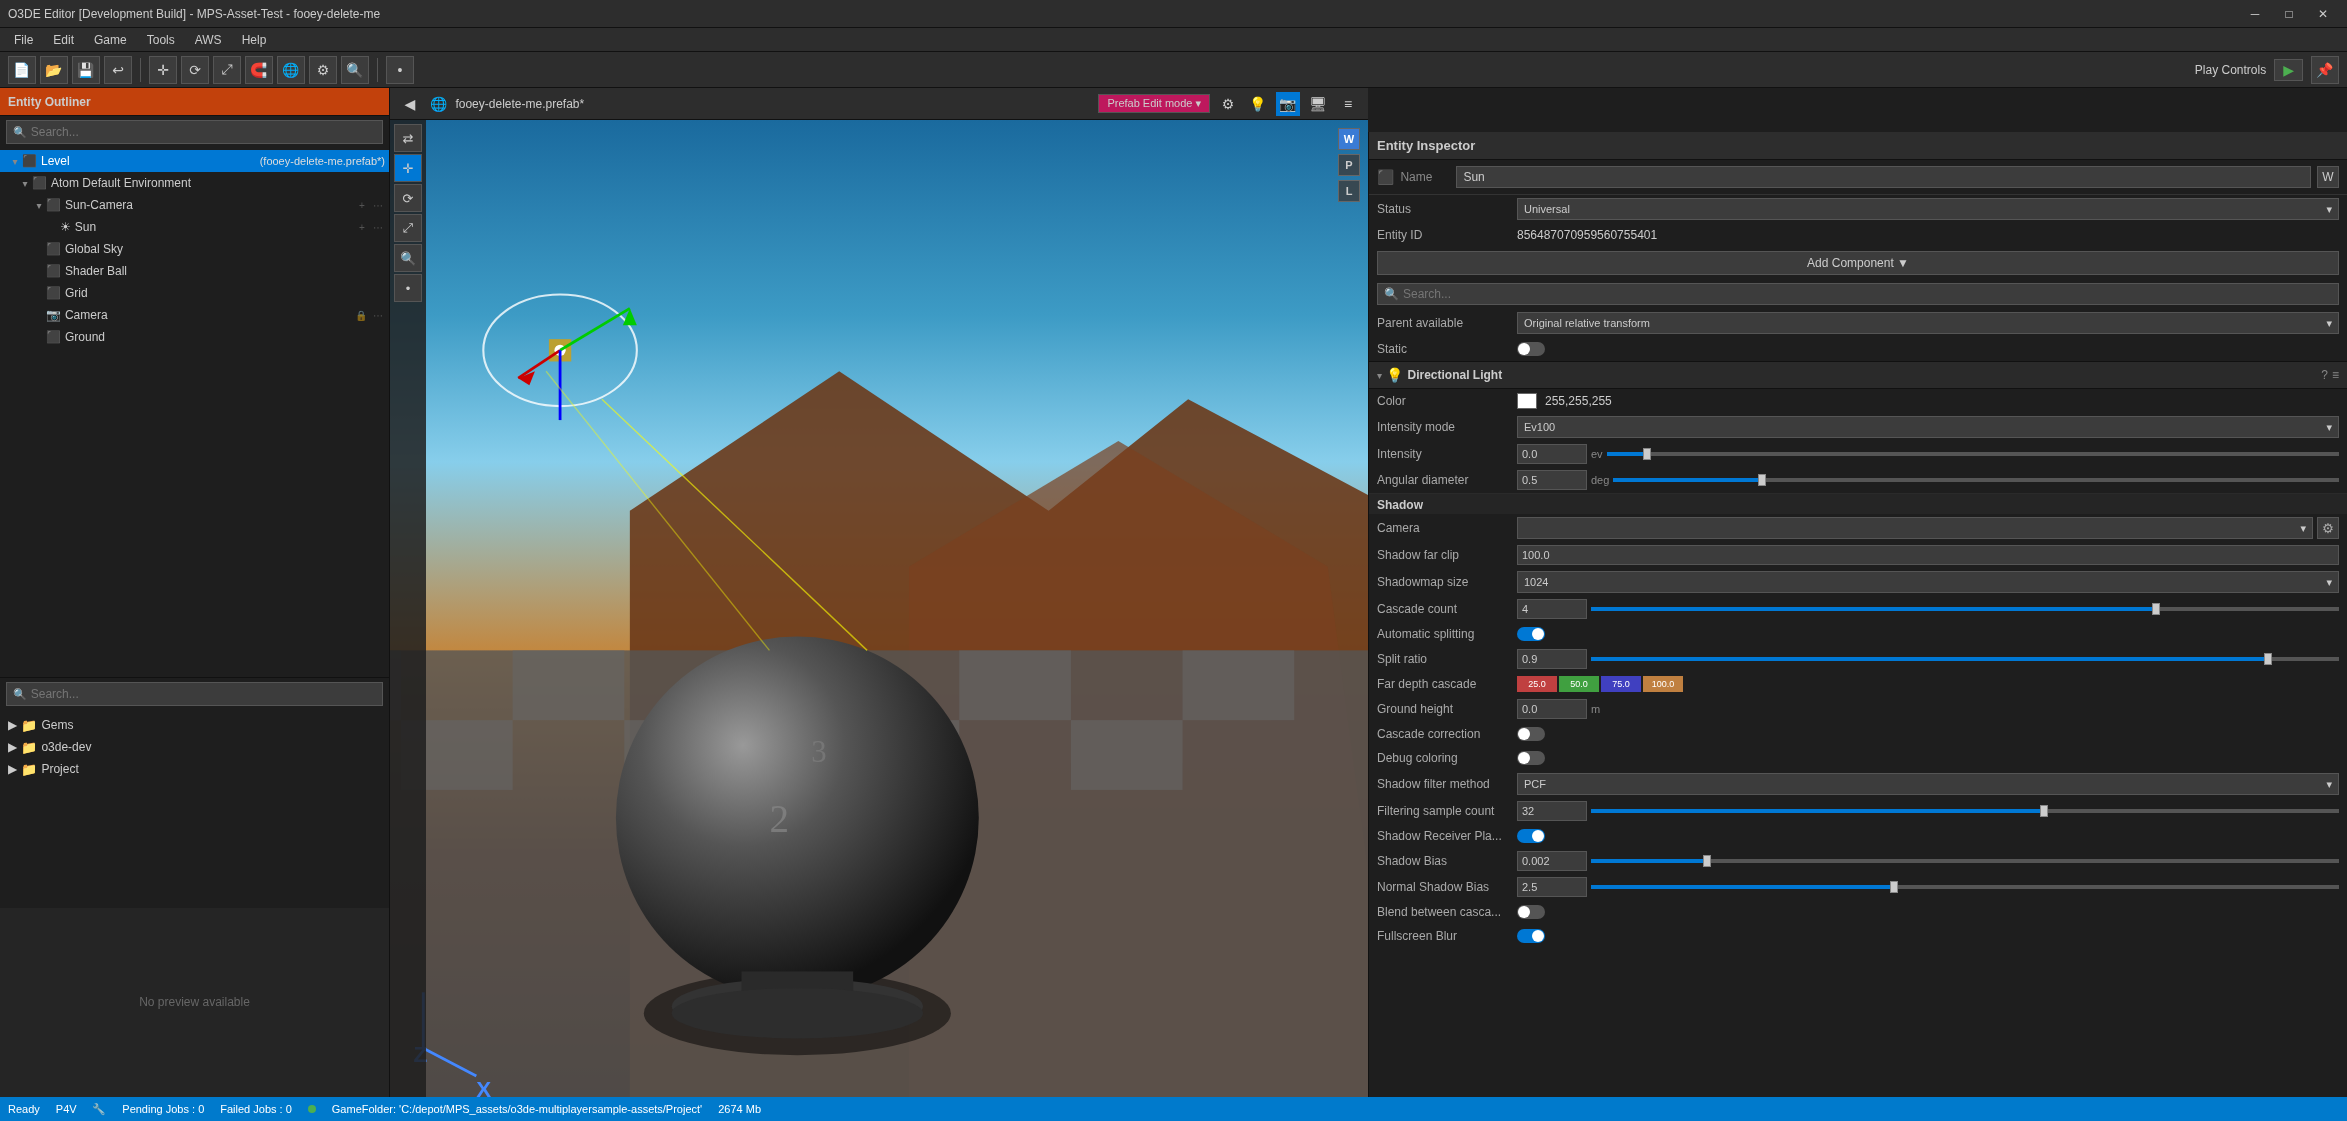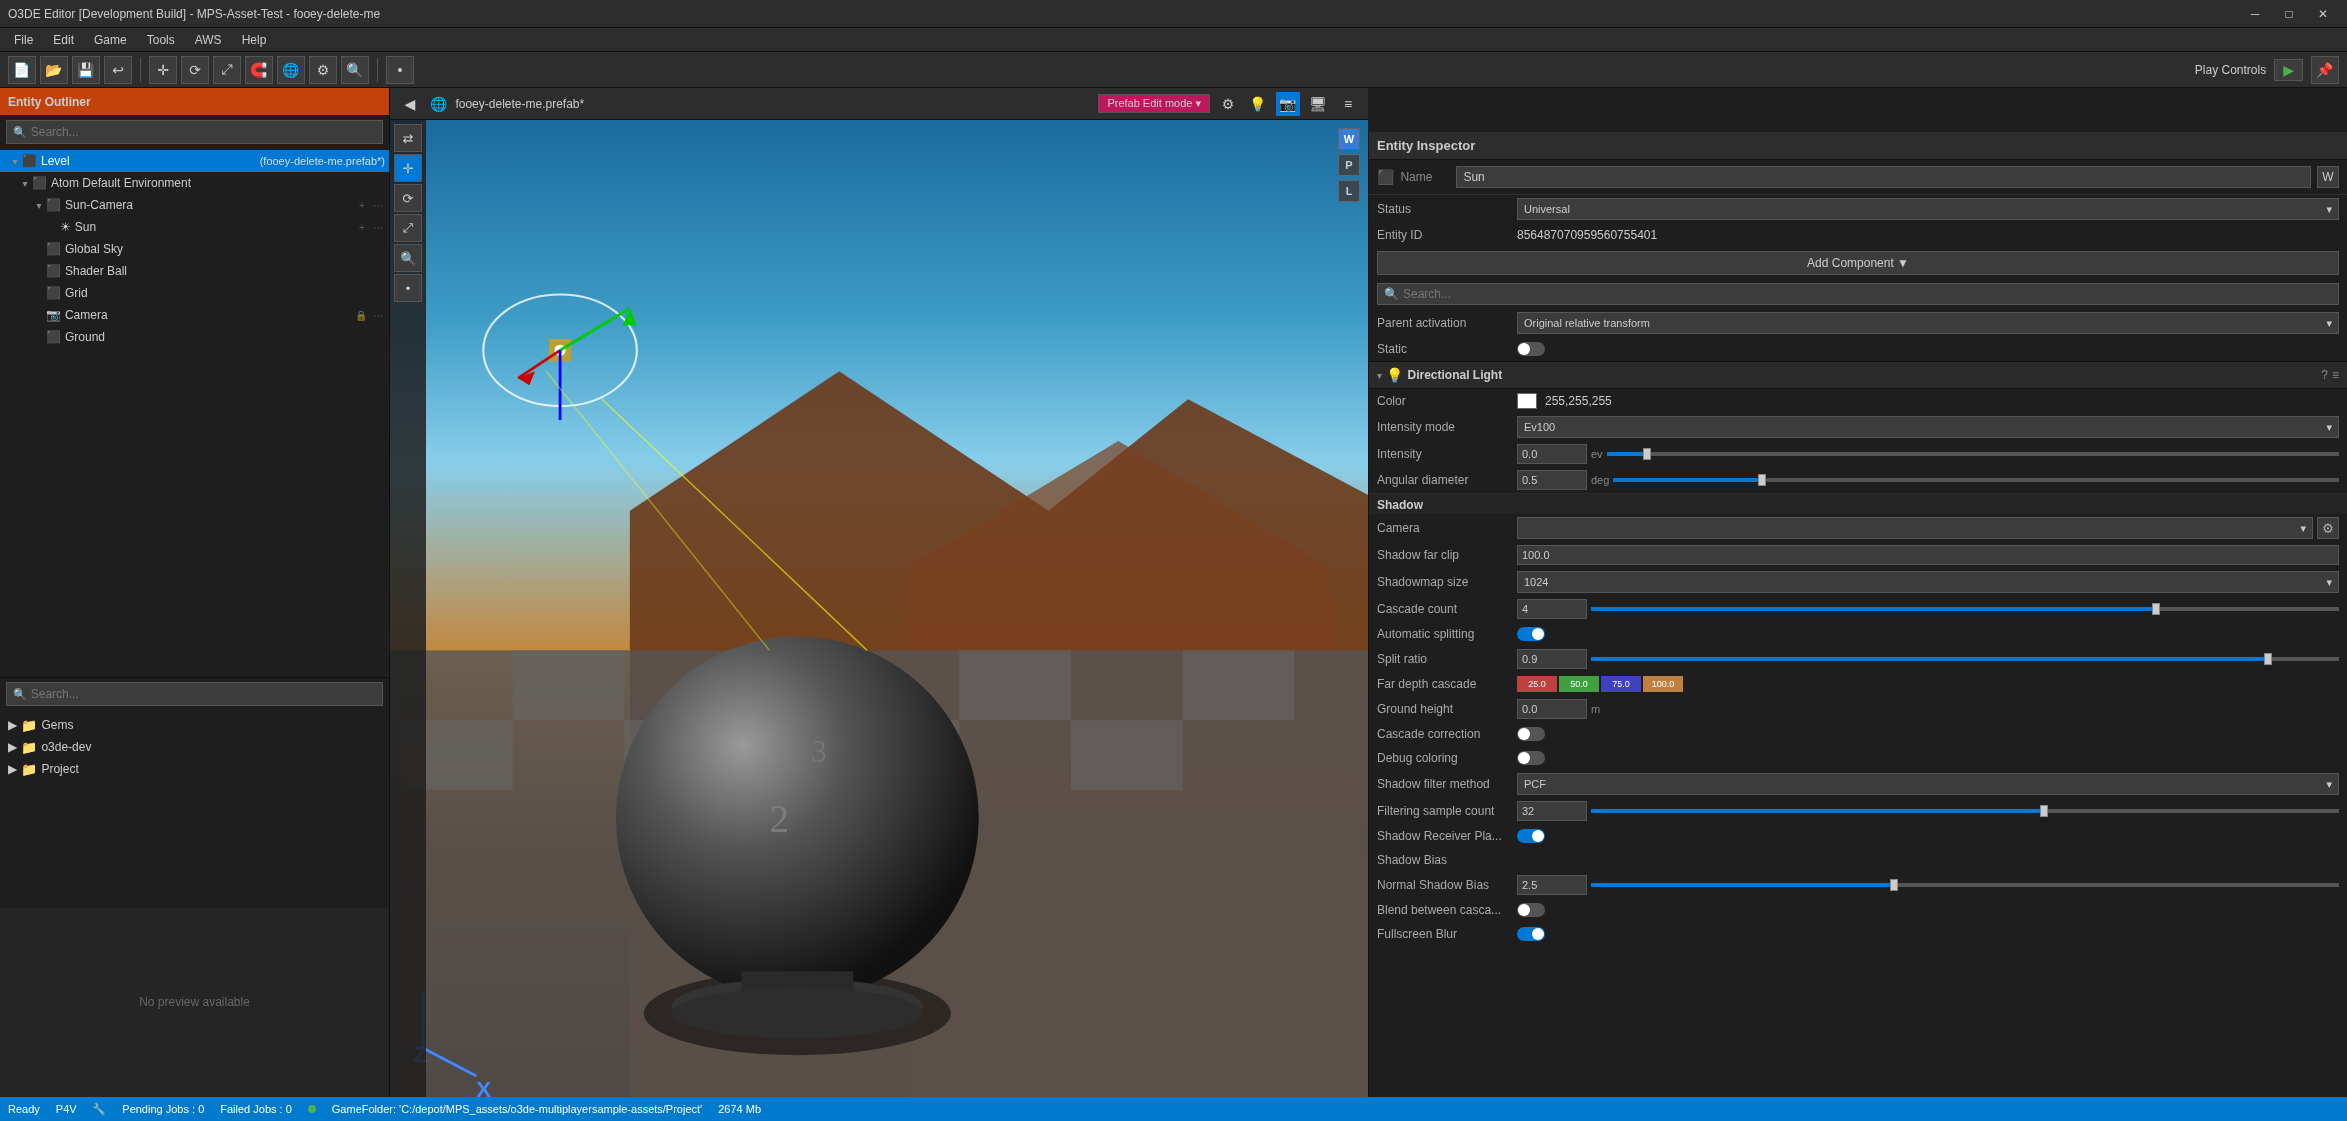--- a/index.html
+++ b/index.html
@@ -871,21 +871,21 @@
     <button class="add-component-btn">
       <span>Add Component ▼</span>
     </button>
 
     <div class="inspector-search">
       <span style="color:#888; margin-right:4px;">🔍</span>
       <input placeholder="Search..." style="">
     </div>
 
     <div class="prop-row">
-      <span class="prop-label">Parent activation</span>
+      <span class="prop-label">Parent available</span>
       <div class="full-dropdown">
         <span>Original relative transform</span>
         <span>▾</span>
       </div>
     </div>
 
     <div class="prop-row">
       <span class="prop-label">Static</span>
       <div class="toggle toggle-off">
         <div class="toggle-knob toggle-knob-left"></div>
@@ -1050,20 +1050,27 @@
 
     <div class="prop-row">
       <span class="prop-label">Shadow Receiver Pla...</span>
       <div class="toggle">
         <div class="toggle-knob"></div>
       </div>
     </div>
 
     <div class="prop-row">
       <span class="prop-label">Shadow Bias</span>
+      <div class="prop-num-full">
+        <input class="num-input" value="0.002" style="">
+        <div class="mini-slider" style="flex:1;">
+          <div class="mini-slider-fill" style="width:15%;"></div>
+          <div class="mini-slider-thumb" style="left:15%;"></div>
+        </div>
+      </div>
     </div>
 
     <div class="prop-row">
       <span class="prop-label">Normal Shadow Bias</span>
       <div class="prop-num-full">
         <input class="num-input" value="2.5" style="">
         <div class="mini-slider" style="flex:1;">
           <div class="mini-slider-fill" style="width:40%;"></div>
           <div class="mini-slider-thumb" style="left:40%;"></div>
         </div>

